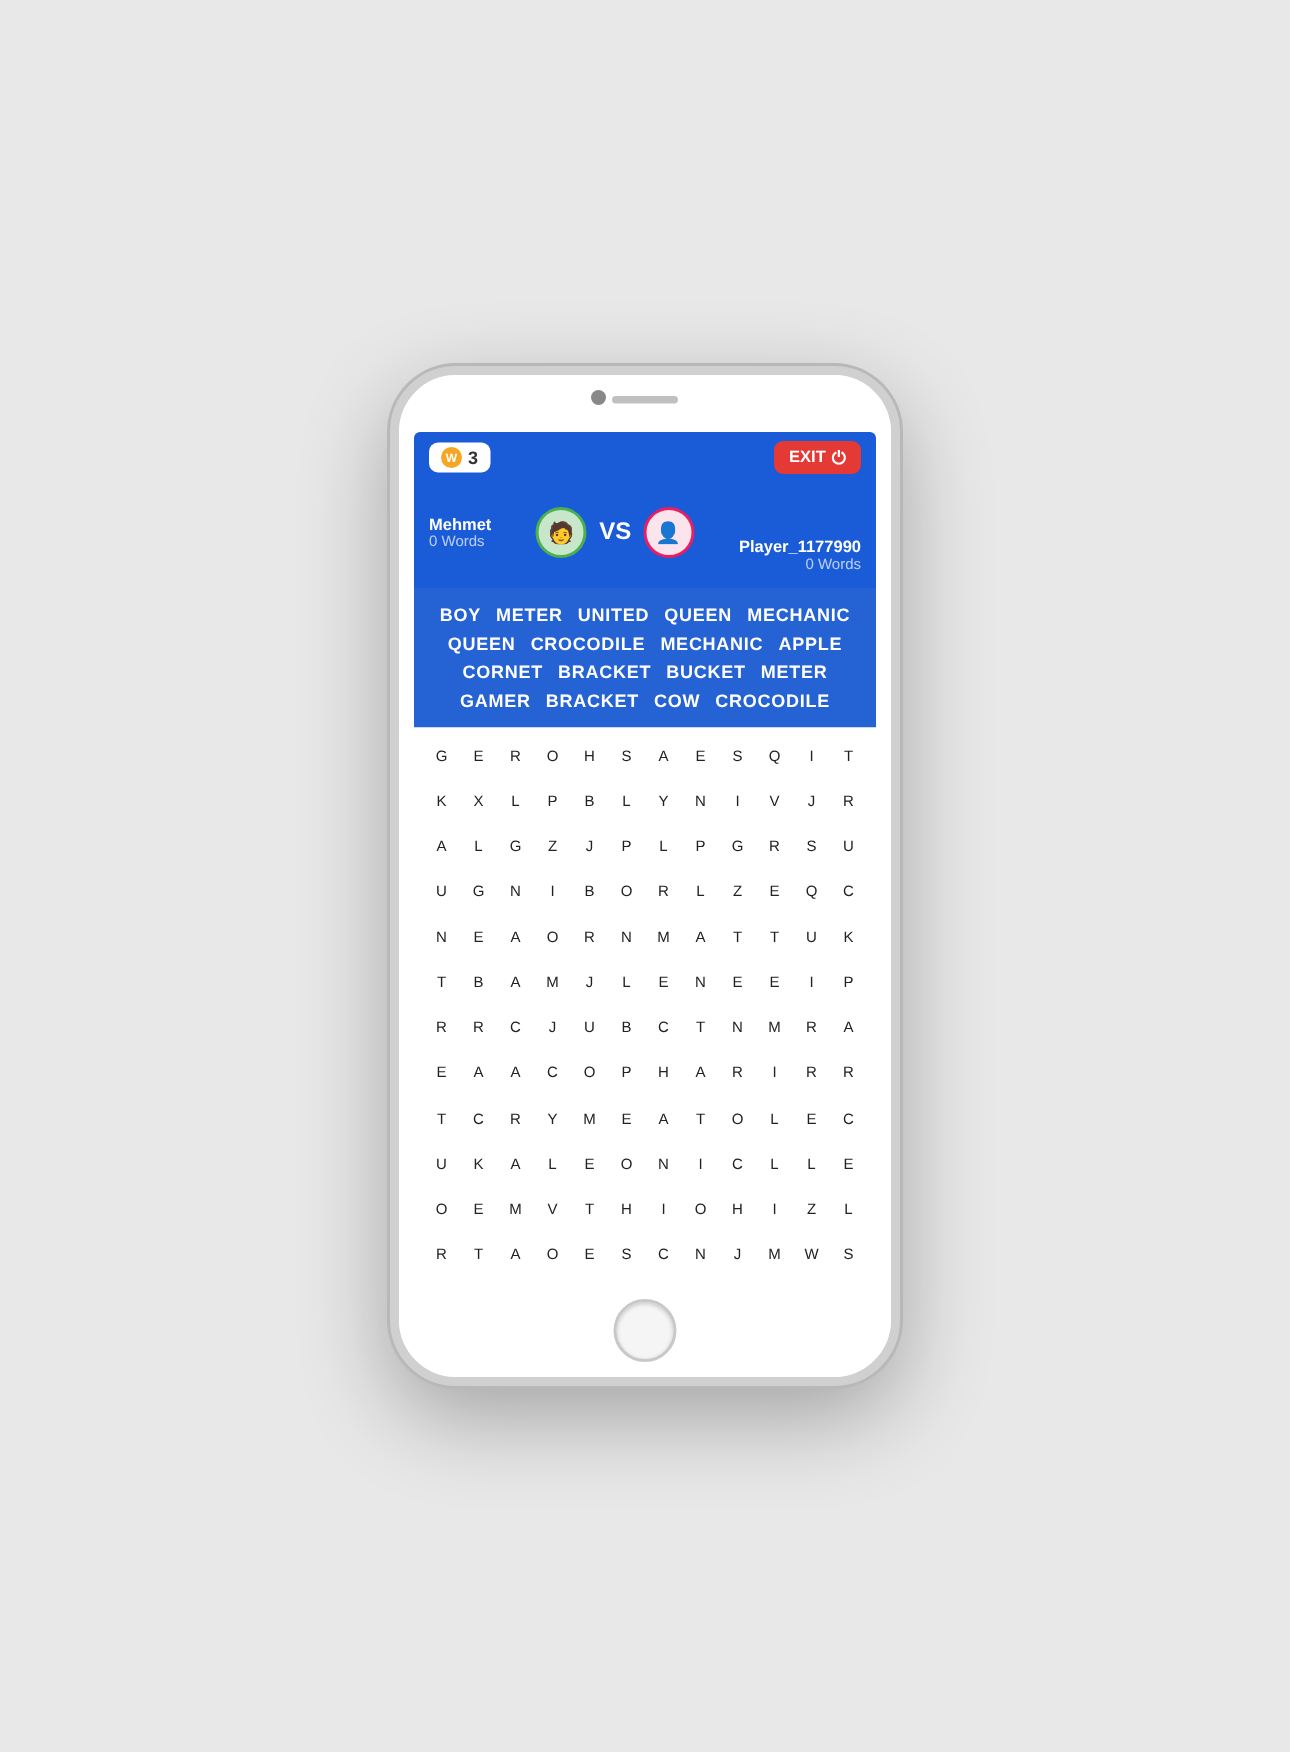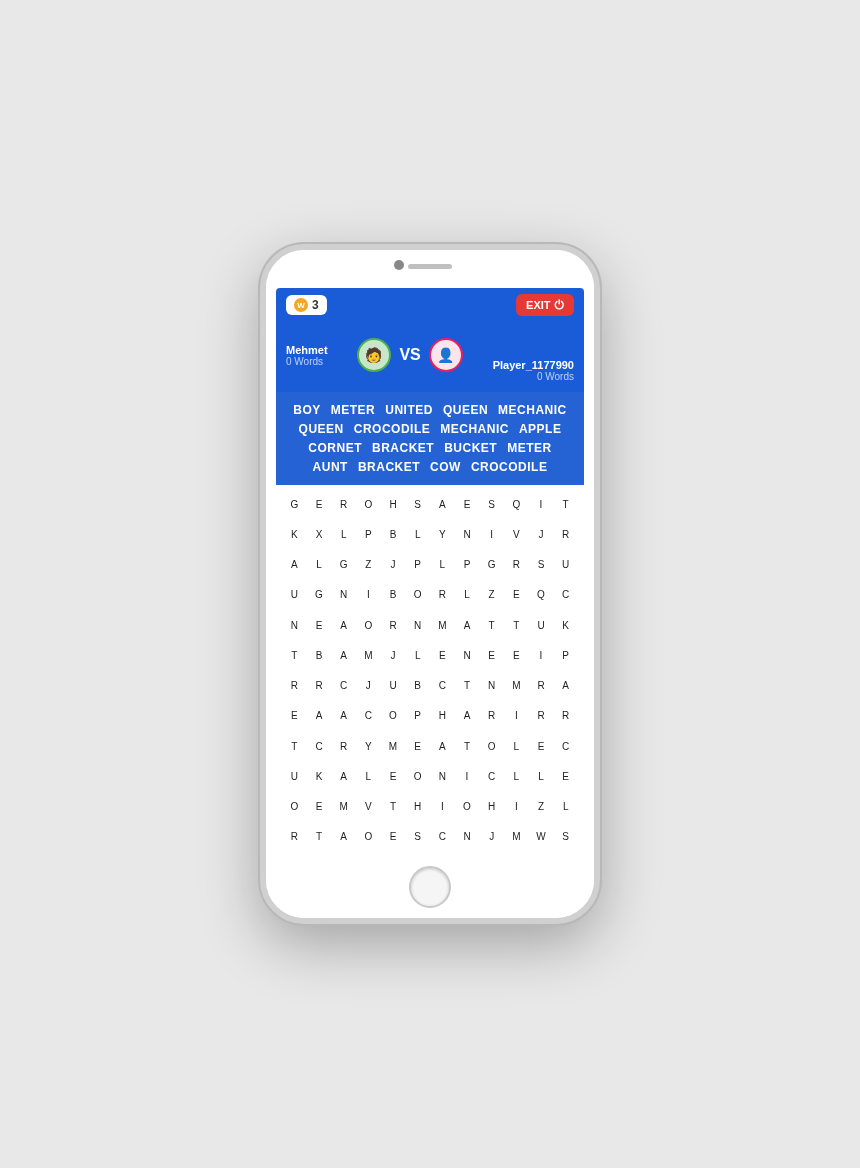--- a/index.html
+++ b/index.html
@@ -302,21 +302,21 @@
               <span class="word-item">QUEEN</span>
               <span class="word-item">MECHANIC</span>
               <span class="word-item">QUEEN</span>
               <span class="word-item">CROCODILE</span>
               <span class="word-item">MECHANIC</span>
               <span class="word-item">APPLE</span>
               <span class="word-item">CORNET</span>
               <span class="word-item">BRACKET</span>
               <span class="word-item">BUCKET</span>
               <span class="word-item">METER</span>
-              <span class="word-item">AUNT</span>
+              <span class="word-item">GAMER</span>
               <span class="word-item">BRACKET</span>
               <span class="word-item">COW</span>
               <span class="word-item">CROCODILE</span>
             </div>
         </div>
 
         <div class="letter-grid-section">
           <div class="letter-grid" id="letter-grid">
           <div class="letter-cell">G</div>
               <div class="letter-cell">E</div>

